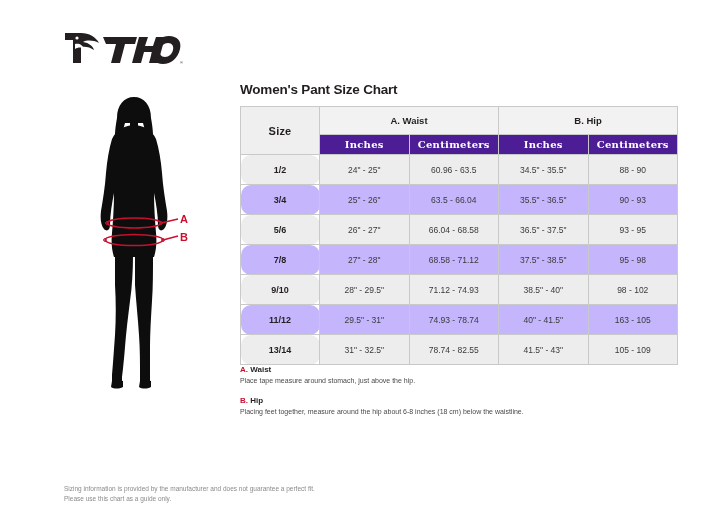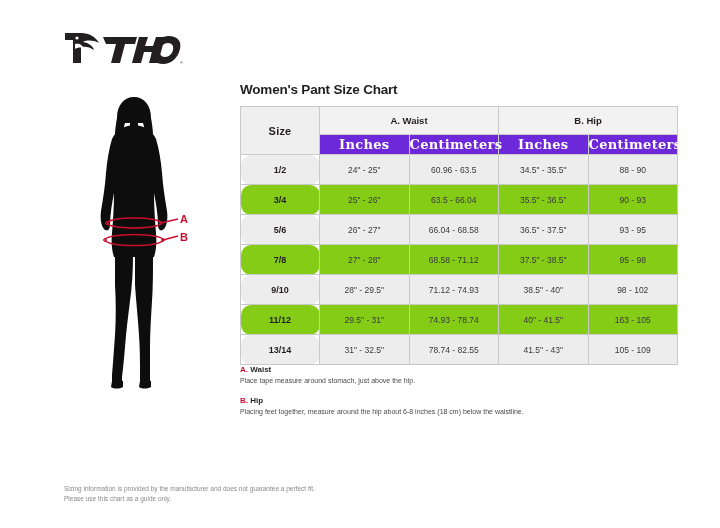--- a/index.html
+++ b/index.html
@@ -74,42 +74,42 @@
     color: #231f20;
   }
   th.group-head {
     background: #f2f2f2;
     font-size: 9.5px;
     font-weight: bold;
     height: 27px;
     color: #231f20;
   }
   th.unit-head {
-    background: #6d28d9;
+    background: #4c1d95;
     color: #ffffff;
-    font-size: 13px;
+    font-size: 10px;
     font-weight: bold;
     letter-spacing: 0.3px;
     height: 19px;
     font-family: "DejaVu Serif", serif;
   }
   td.size-cell {
     font-size: 9px;
     font-weight: bold;
     height: 29px;
     color: #231f20;
     border-radius: 10px;
   }
   td.val-cell {
     font-size: 8.5px;
     height: 29px;
     color: #3a3a3a;
   }
   tr.odd td { background: #ededed; }
-  tr.even td { background: #84cc16; }
+  tr.even td { background: #c4b5fd; }
 
   
   #howto-title {
     font-size: 12.5px;
     font-weight: bold;
     letter-spacing: -0.1px;
     margin: 17px 0 9px 0;
     color: #231f20;
   }
   .measure-block { margin-bottom: 11px; }

